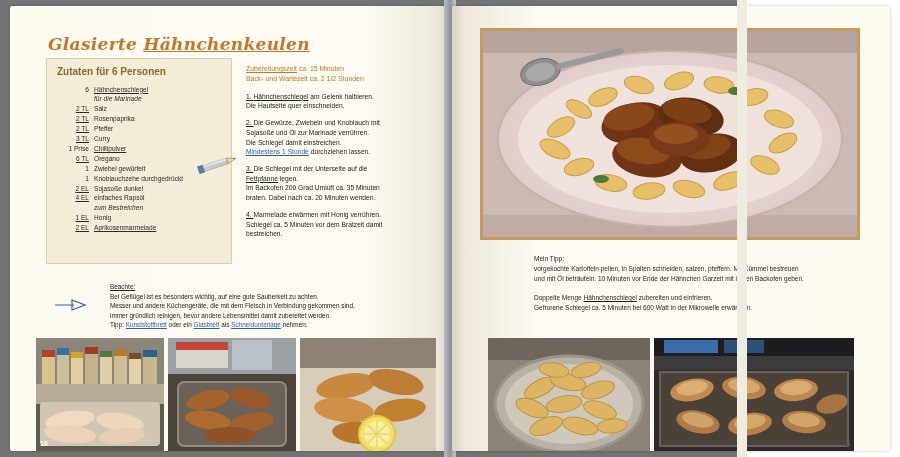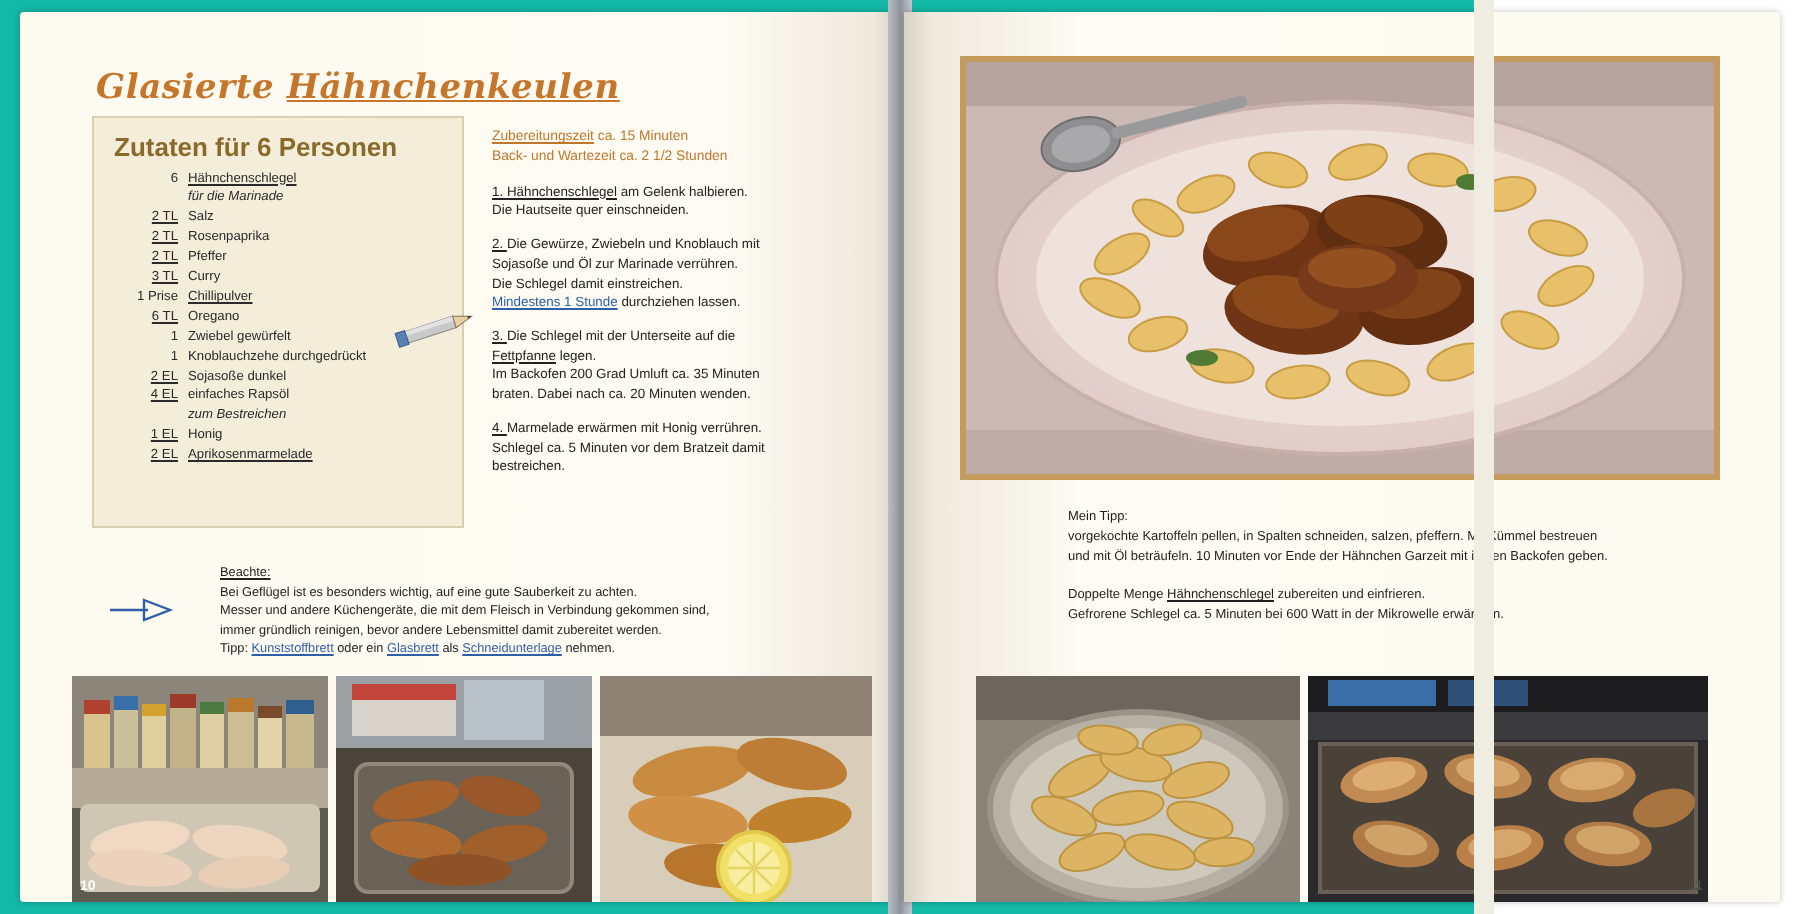--- a/index.html
+++ b/index.html
@@ -10,21 +10,21 @@
   body {
     width: 900px;
     height: 457px;
     overflow: hidden;
     font-family: "Liberation Sans", sans-serif;
   }
   .book {
     position: relative;
     width: 747px;
     height: 457px;
-    background: #14b8a6;
+    background: #737373;
     box-sizing: border-box;
     padding-left: 20px;
   }
   .page {
     position: absolute;
     top: 6px;
     bottom: 6px;
     background: #fdfbf2;
     box-sizing: border-box;
     overflow: hidden;
@@ -84,21 +84,21 @@
     width: 186px;
     height: 206px;
     background: #f4edd9;
     border: 1px solid #d9cfae;
     box-sizing: border-box;
   }
   .ing-heading {
     position: absolute;
     left: 10px;
     top: 7px;
-    font-size: 13px;
+    font-size: 10px;
     color: #8a6a2a;
     font-weight: bold;
   }
   .ing-table {
     position: absolute;
     left: 8px;
     top: 26px;
     width: 172px;
     border-collapse: collapse;
     font-size: 6.6px;

